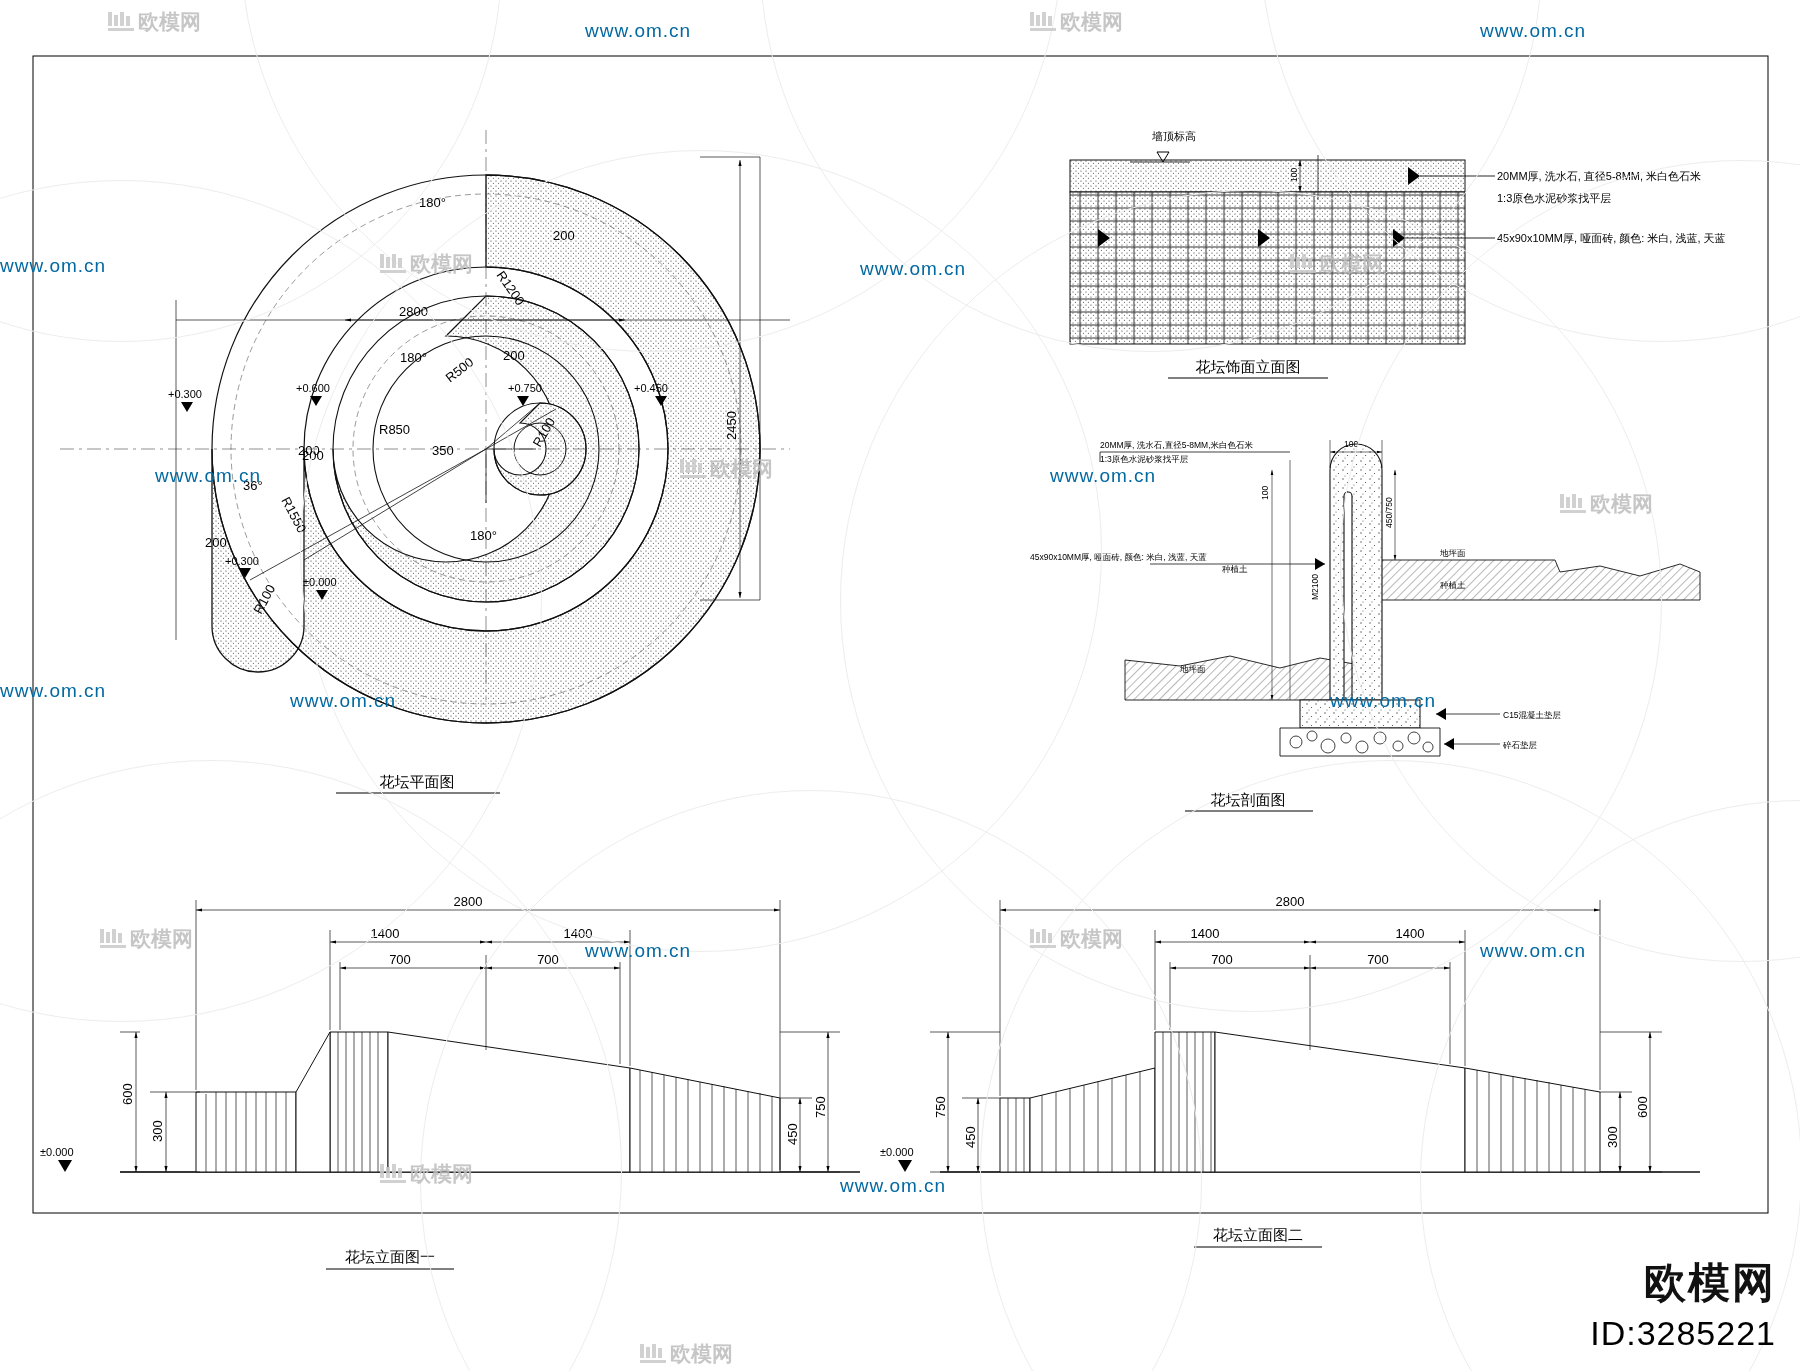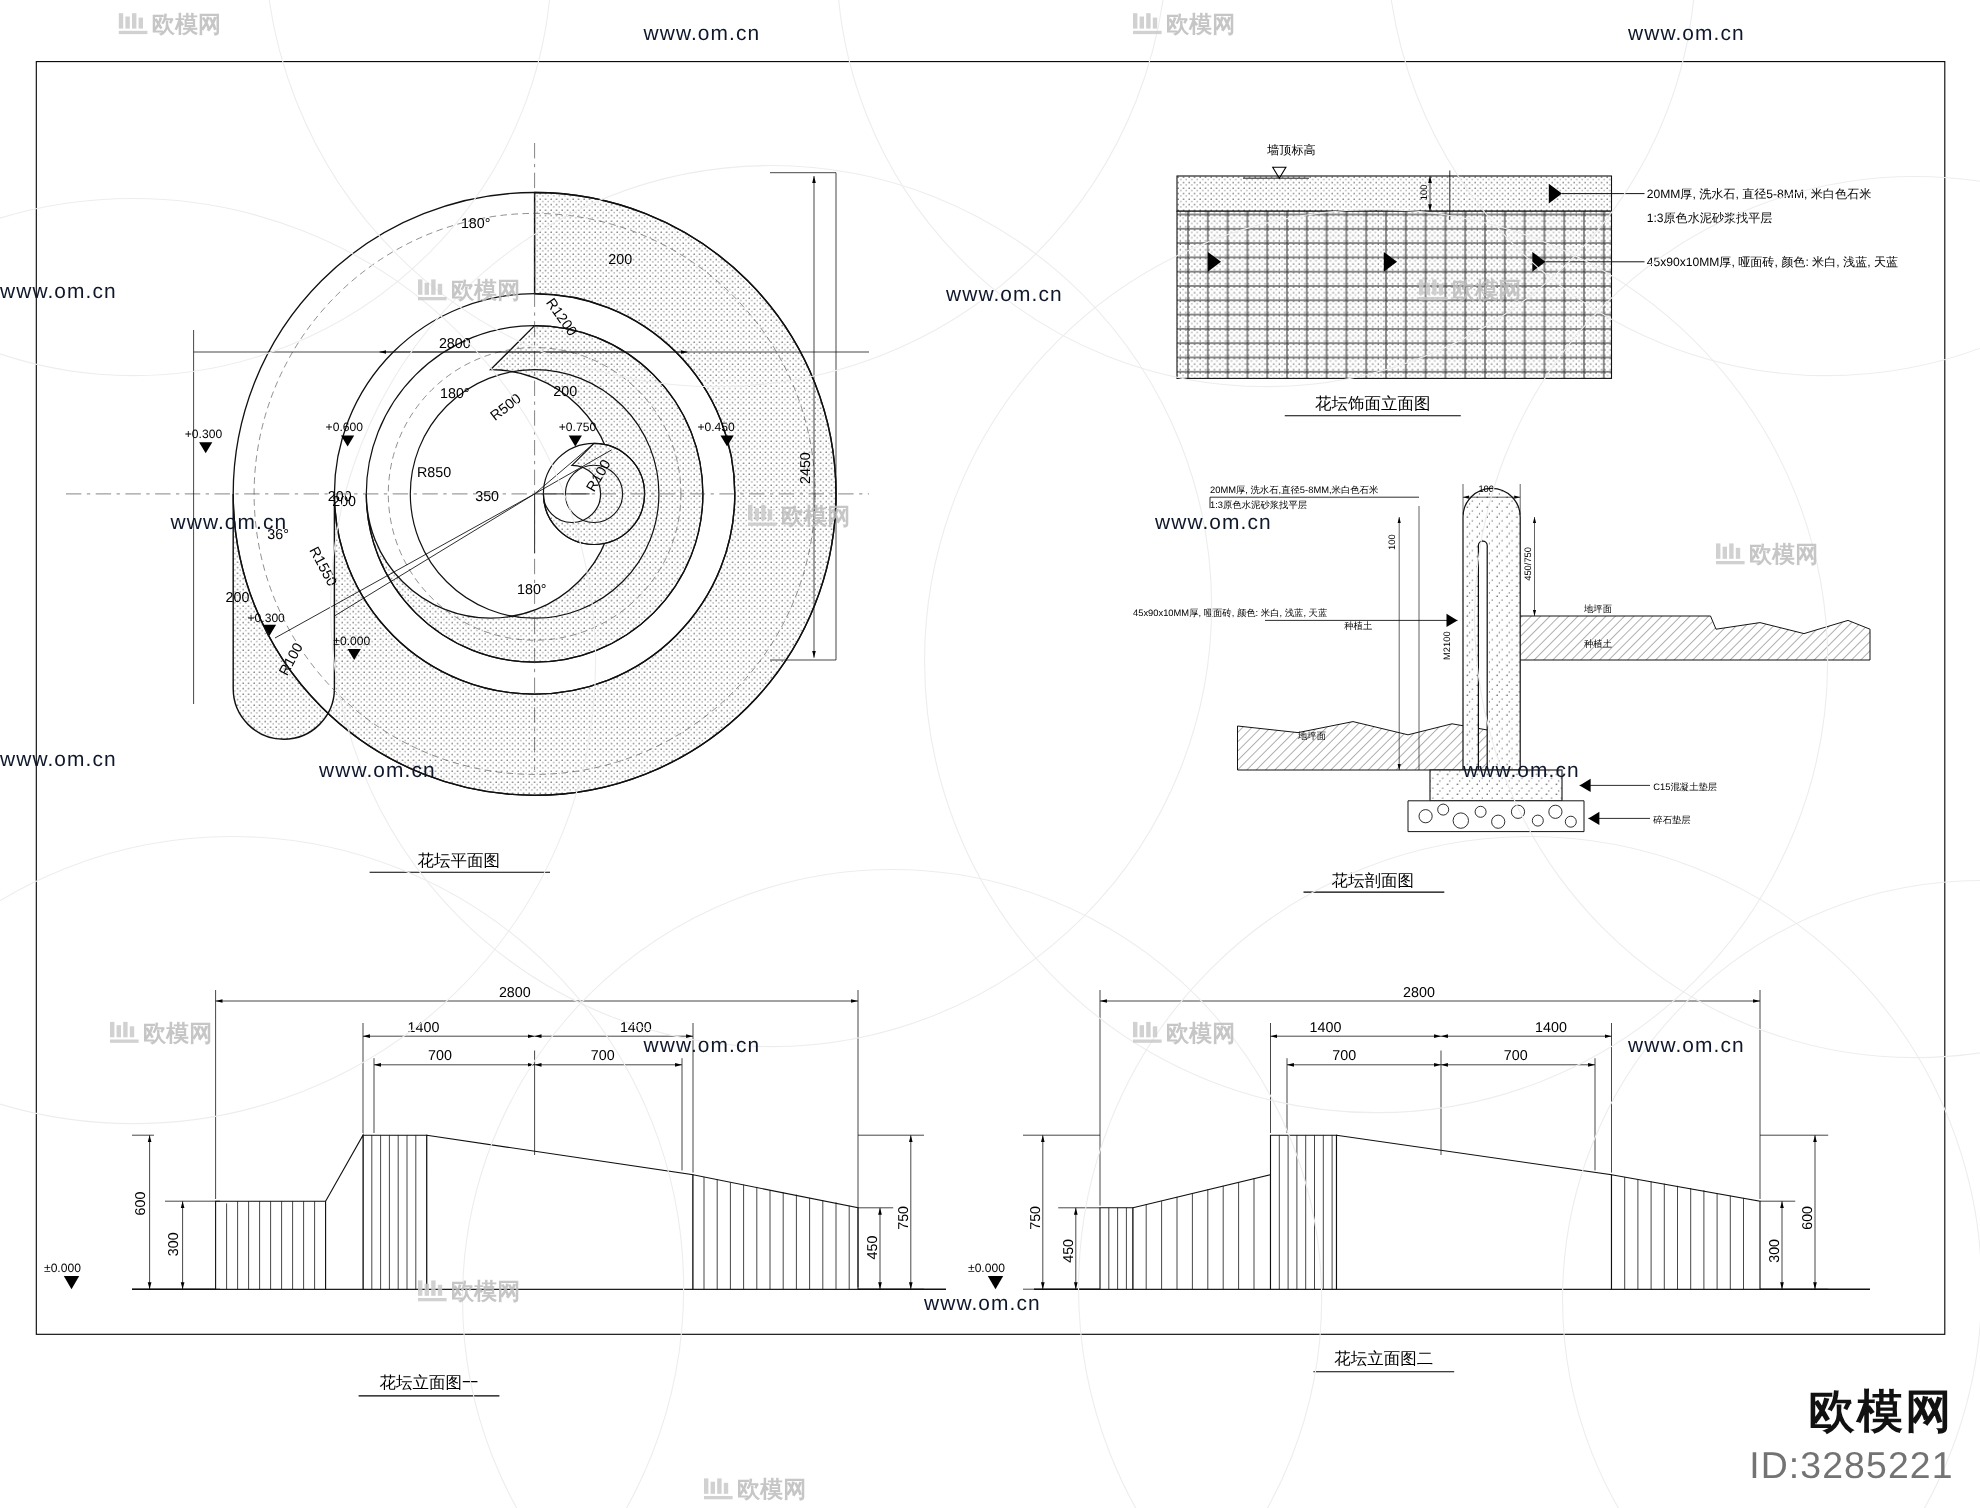--- a/index.html
+++ b/index.html
@@ -38,36 +38,36 @@
     margin-right:4px;
     background:
       linear-gradient(#c9c9c9,#c9c9c9) 0 0/4px 14px no-repeat,
       linear-gradient(#c9c9c9,#c9c9c9) 6px 3px/4px 11px no-repeat,
       linear-gradient(#c9c9c9,#c9c9c9) 12px 0/4px 14px no-repeat,
       linear-gradient(#c9c9c9,#c9c9c9) 18px 4px/4px 10px no-repeat,
       linear-gradient(#c9c9c9,#c9c9c9) 0 16px/26px 3px no-repeat;
   }
   .wm-url {
     position:absolute;
-    color:#0f172a;
+    color:#0369a1;
     font-size:19px;
     letter-spacing:1px;
     white-space:nowrap;
   }
   
   .brand {
     position:absolute; right:24px; bottom:18px;
     text-align:right; z-index:60;
   }
   .brand .name {
     font-size:42px; font-weight:bold; color:#111;
     letter-spacing:2px; line-height:1.1;
   }
   .brand .id {
-    font-size:34px; color:#737373; letter-spacing:1px; margin-top:8px;
+    font-size:34px; color:#000000; letter-spacing:1px; margin-top:8px;
   }
   
   svg.dwg { position:absolute; left:0; top:0; z-index:20; }
   text { font-family:"Liberation Sans", sans-serif; fill:#000; }
   .lbl { font-size:13px; }
   .lbl-s { font-size:11px; }
   .lbl-xs { font-size:8.5px; }
   .title { font-size:15px; }
 </style>
 </head>

